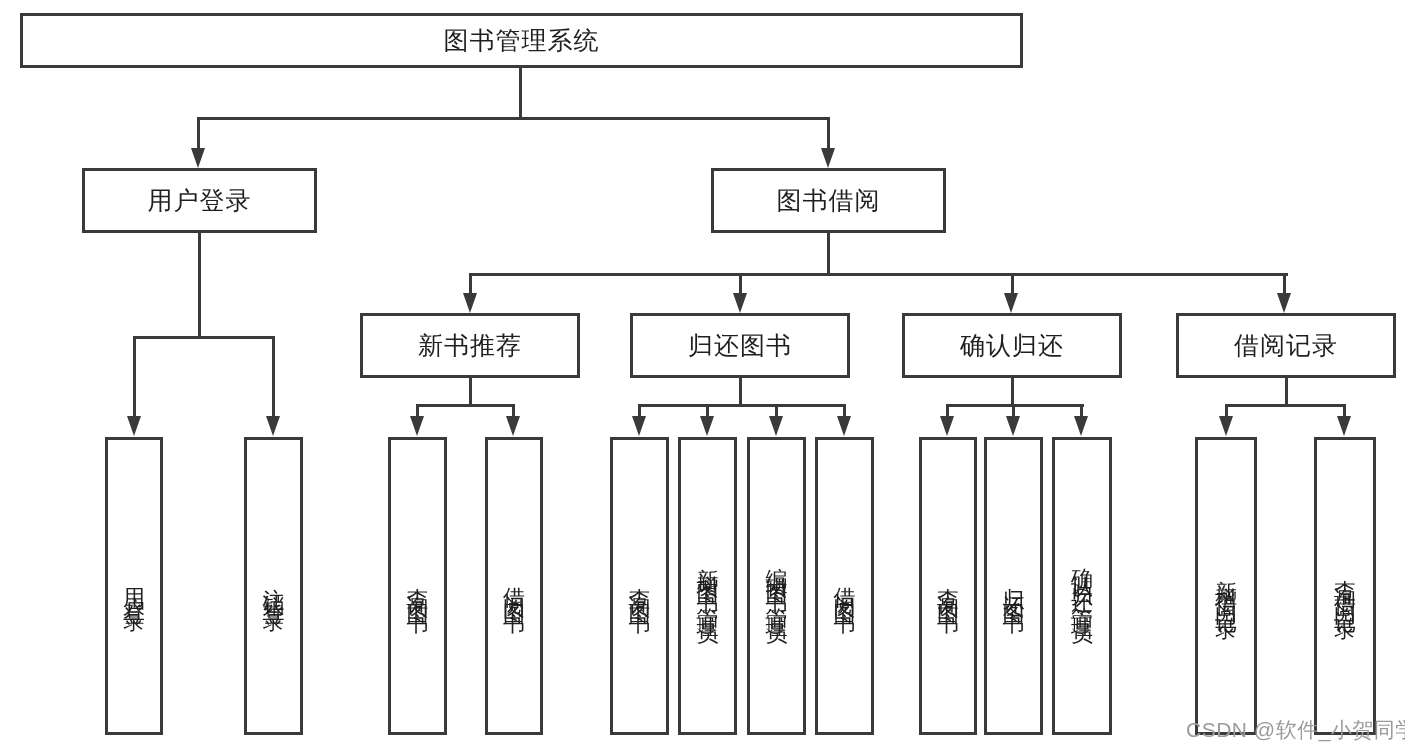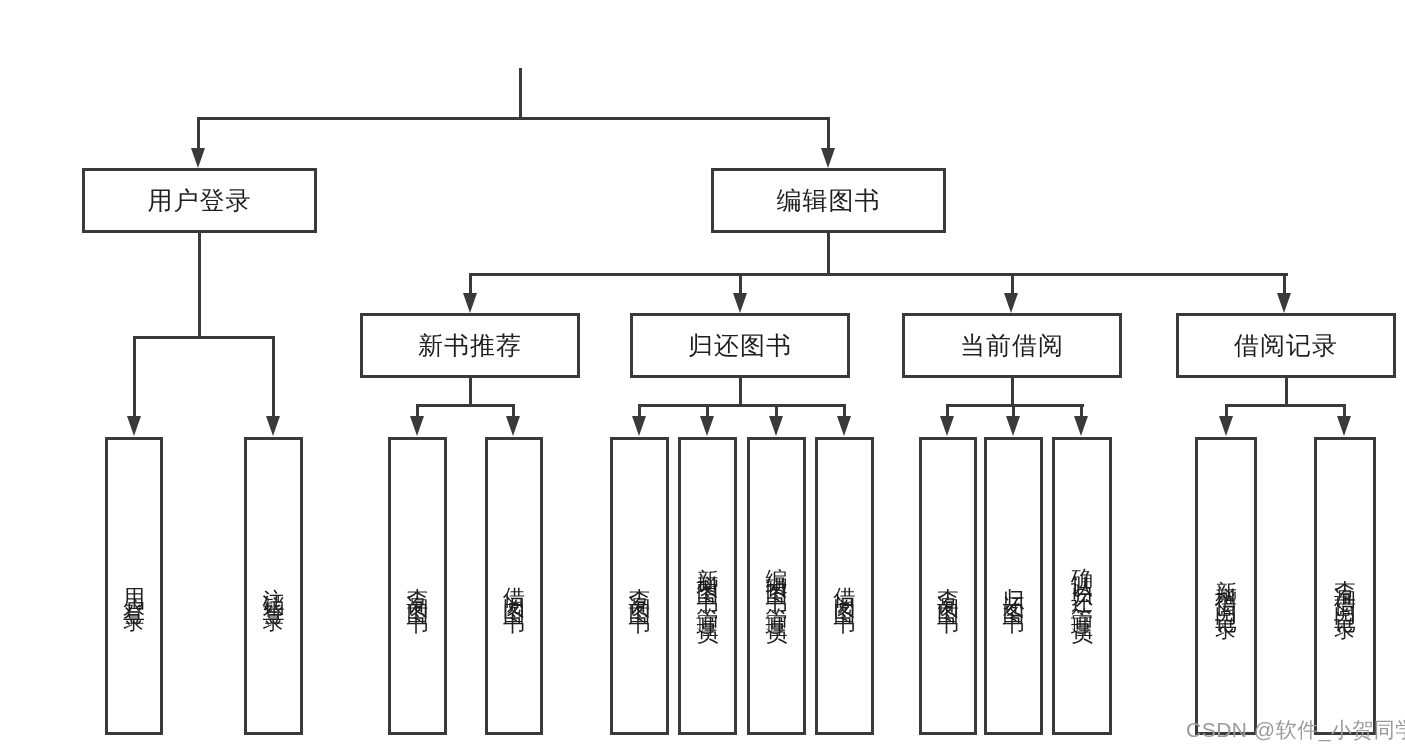--- a/index.html
+++ b/index.html
@@ -41,36 +41,39 @@
   .watermark{
     position:absolute;left:1186px;top:716px;z-index:5;
     font-size:21px;color:var(--wm);letter-spacing:0.5px;white-space:nowrap;
   }
 </style>
 </head>
 <body>
 
 <div class="stage">
 
+  <div class="box" style="left:20px;top:13px;width:1003px;height:55px;">
+    <span class="hlabel">图书管理系统</span>
+  </div>
 
   <div class="box" style="left:82px;top:168px;width:235px;height:65px;">
     <span class="hlabel">用户登录</span>
   </div>
   <div class="box" style="left:711px;top:168px;width:235px;height:65px;">
-    <span class="hlabel">编辑图书</span>
+    <span class="hlabel">图书借阅</span>
   </div>
 
   <div class="box" style="left:360px;top:313px;width:220px;height:65px;align-items:center;">
     <span class="hlabel">新书推荐</span>
   </div>
   <div class="box" style="left:630px;top:313px;width:220px;height:65px;">
     <span class="hlabel">归还图书</span>
   </div>
   <div class="box" style="left:902px;top:313px;width:220px;height:65px;">
-    <span class="hlabel">当前借阅</span>
+    <span class="hlabel">确认归还</span>
   </div>
   <div class="box" style="left:1176px;top:313px;width:220px;height:65px;">
     <span class="hlabel">借阅记录</span>
   </div>
 
   <div class="vbox" style="left:105px;width:58px;">
     <span class="vlabel">用户登录</span>
   </div>
   <div class="vbox" style="left:244px;width:59px;">
     <span class="vlabel">注销登录</span>

